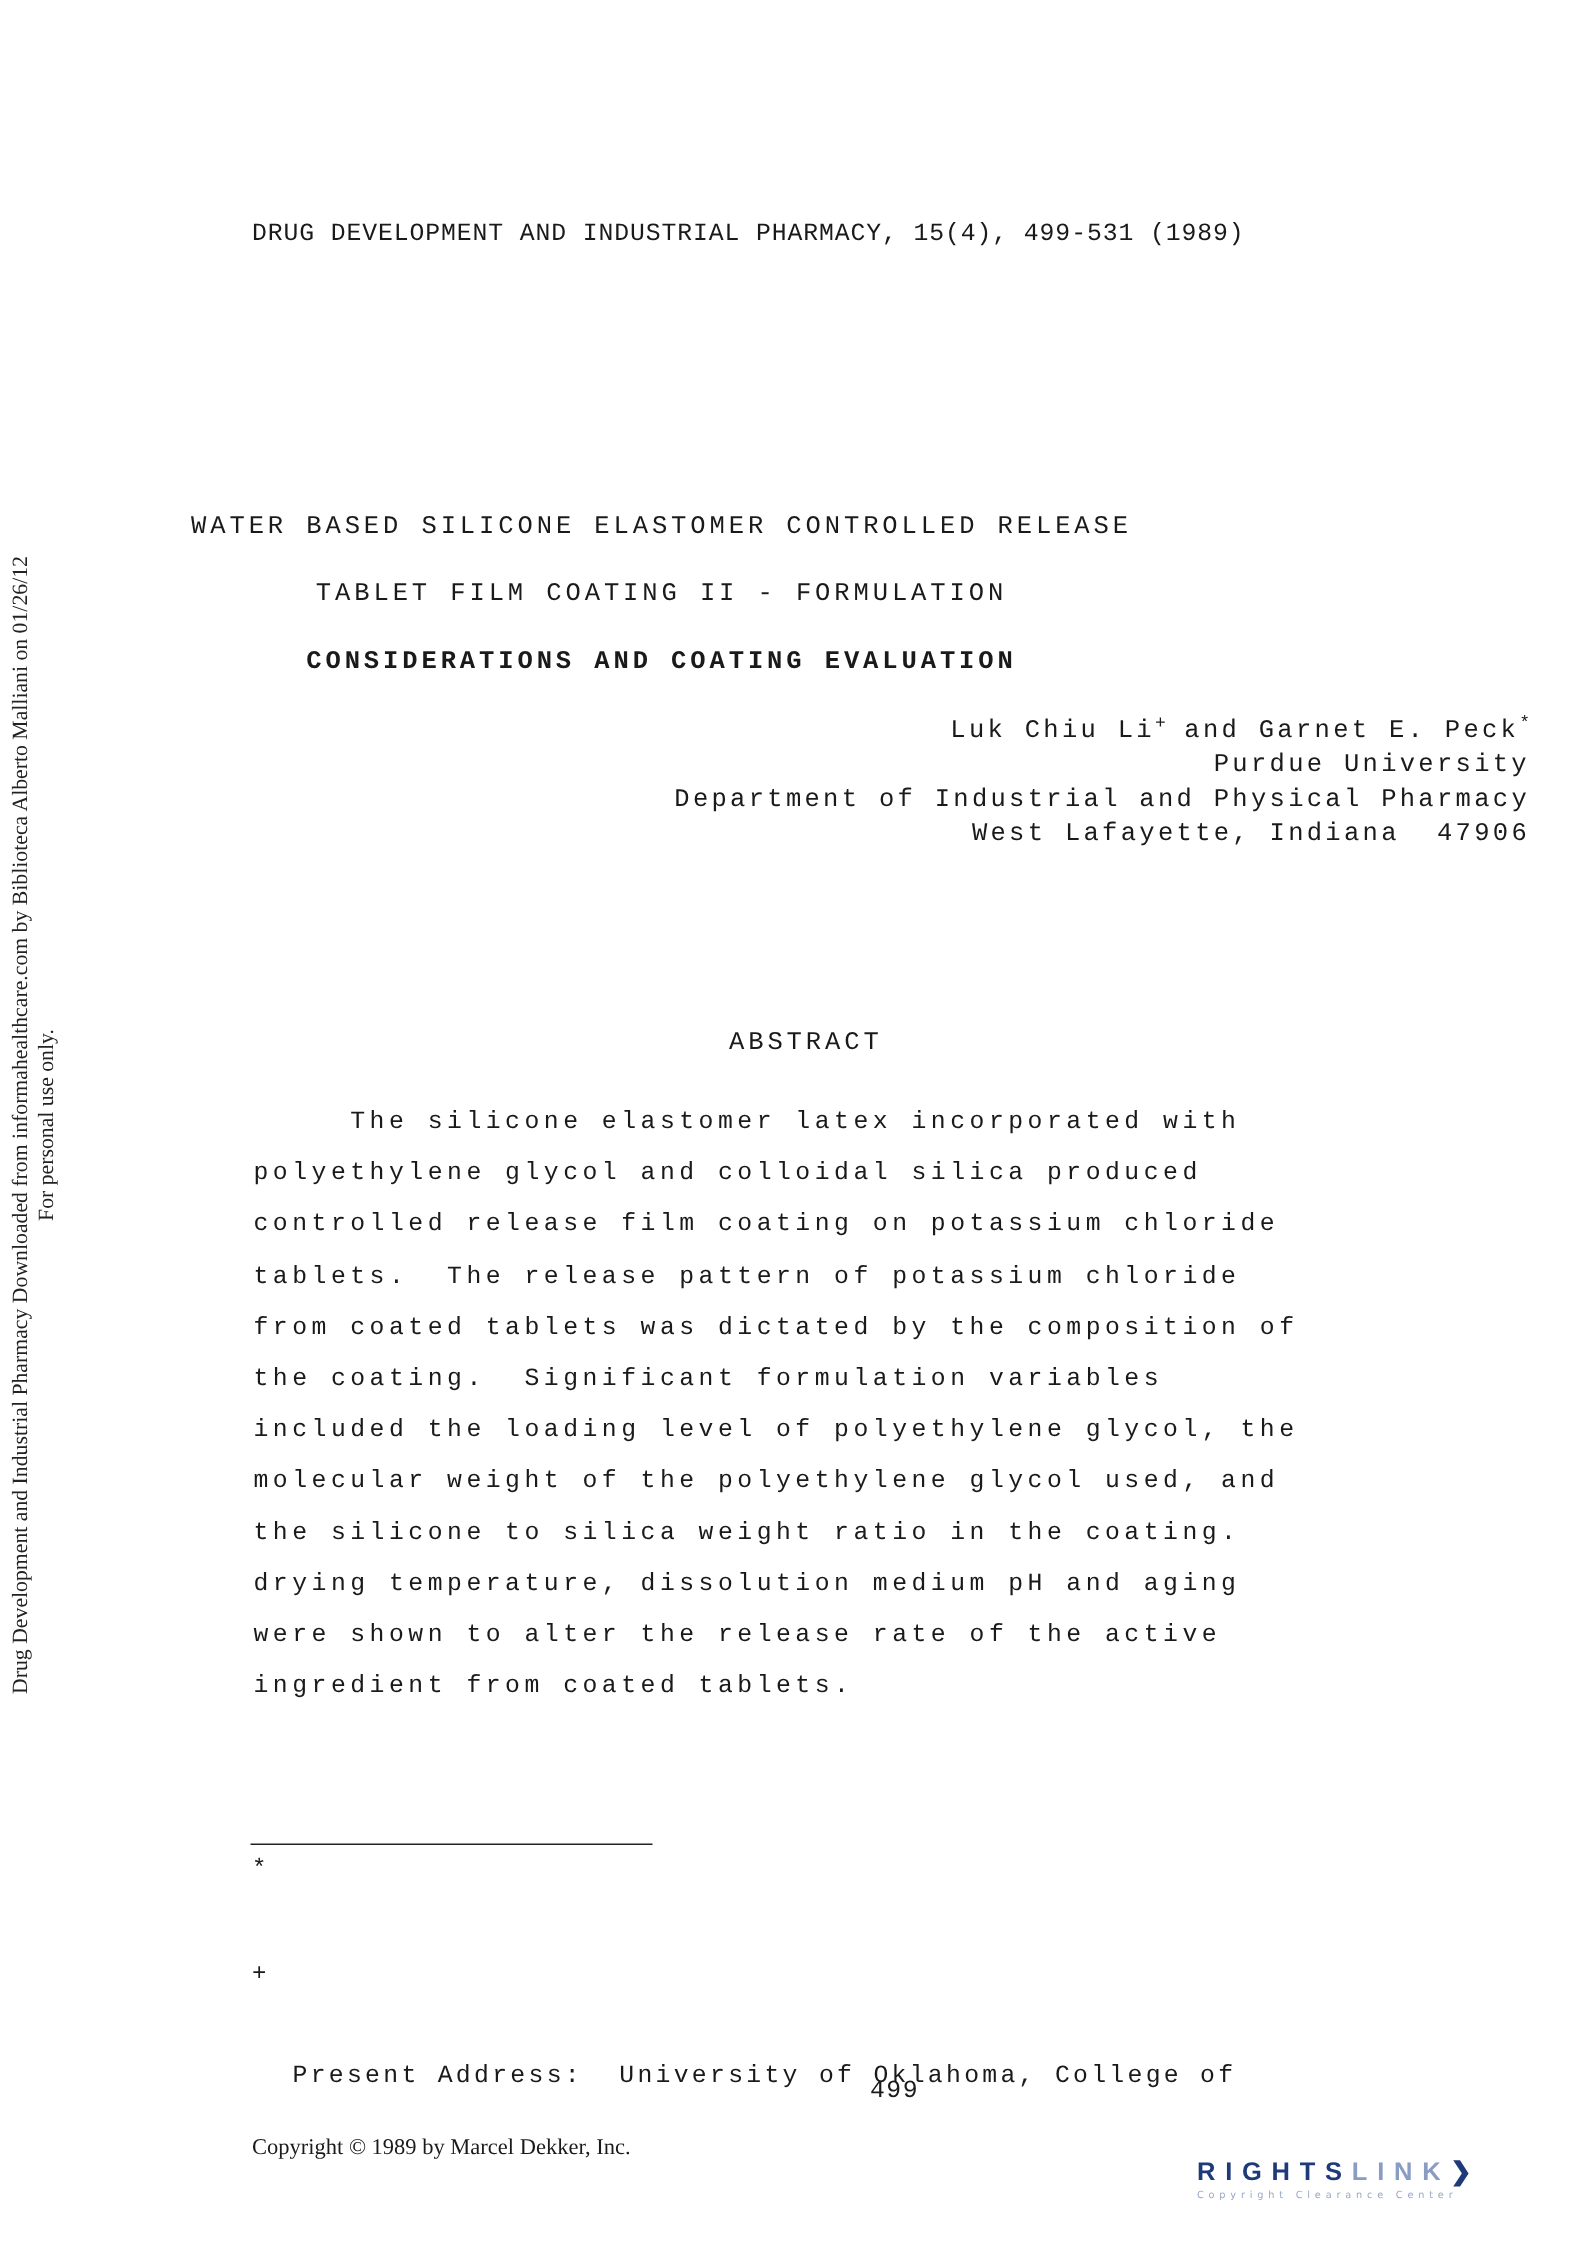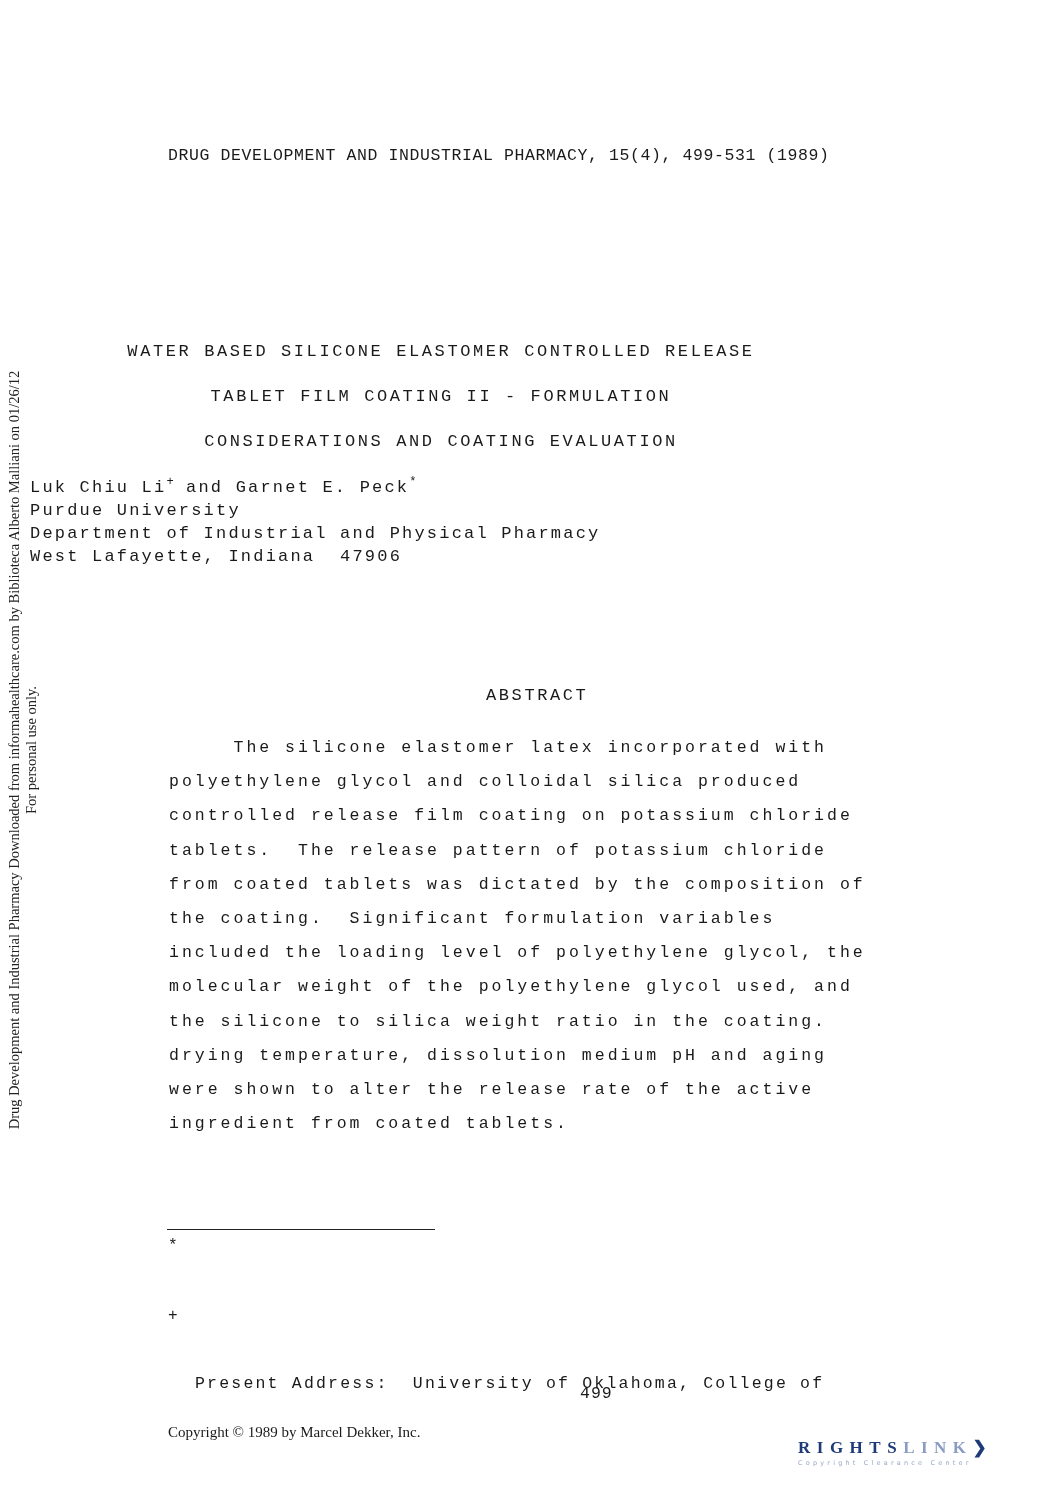--- a/index.html
+++ b/index.html
@@ -2,46 +2,46 @@
 <html><head>
 <meta charset="utf-8">
 <style>
   html, body { margin:0; padding:0; background:#ffffff; }
   body { width:1050px; height:1500px; position:relative; overflow:hidden; color:#1a1a1a; }
   .mono { font-family: "Liberation Mono", "DejaVu Sans Mono", monospace; }
   .serif { font-family: "Liberation Serif", "DejaVu Serif", serif; }
   .abs { position:absolute; }
   #journal-header { left:168px; top:146px; font-size:16.5px; letter-spacing:0.6px; white-space:nowrap; }
   .title-line { position:absolute; left:0; width:862px; text-align:center; font-size:17px; letter-spacing:2.6px; white-space:nowrap; padding-left:20px; box-sizing:border-box; }
-  .author-line { position:absolute; left:0; width:1020px; text-align:left; font-size:17px; letter-spacing:2.2px; white-space:nowrap; padding-left:30px; box-sizing:border-box; }
+  .author-line { position:absolute; left:0; width:1020px; text-align:right; font-size:17px; letter-spacing:2.2px; white-space:nowrap; padding-left:30px; box-sizing:border-box; }
   sup { font-size:12px; vertical-align:top; position:relative; top:-3px; letter-spacing:0; }
   #abstract-heading { left:486px; top:686px; font-size:17px; letter-spacing:2.6px; text-underline-offset:4px; }
   #abstract-body { left:169px; top:731px; width:760px; font-size:16.5px; letter-spacing:3.0px; line-height:34.2px; }
   .ab-line { white-space:pre; height:34.2px; }
   #side-watermark { left:6px; top:1190px; transform-origin:0 0; transform:rotate(-90deg); width:880px; text-align:center; font-size:14.5px; line-height:17px; color:#222; }
   #footnote-rule { left:167px; top:1229px; width:268px; height:0; border-top:1.5px solid #222; }
   #footnotes { left:168px; top:1238px; font-size:16.5px; letter-spacing:2.2px; line-height:22.5px; }
   .fn { white-space:pre; position:relative; padding-left:27px; }
   .fn-mark { position:absolute; left:0; top:-3px; font-size:16px; }
   #page-number { left:534px; top:1384px; font-size:16.5px; letter-spacing:1px;margin-left:46px; }
   #copyright { left:168px; top:1424px; font-size:15px; }
   #rightslink { left:798px; top:1437px; width:240px; }
-  .rl-word { font-family:Liberation Serif, serif; font-weight:bold; font-size:17px; letter-spacing:6.5px; color:#1e3a78; white-space:nowrap; }
+  .rl-word { font-family:Liberation Sans, sans-serif; font-weight:bold; font-size:17px; letter-spacing:6.5px; color:#1e3a78; white-space:nowrap; }
   .rl-word .link { color:#8a9cc4; font-weight:bold; }
   .rl-sub { font-family:"DejaVu Sans", sans-serif; font-size:6.5px; letter-spacing:3.2px; color:#9aa7c5; margin-top:1px; white-space:nowrap; }
 </style>
 </head>
 <body>
 
 <div id="journal-header" class="abs mono">DRUG DEVELOPMENT AND INDUSTRIAL PHARMACY, 15(4), 499-531 (1989)</div>
 
 <div class="mono">
   <div class="title-line" style="top:342px;">WATER BASED SILICONE ELASTOMER CONTROLLED RELEASE</div>
   <div class="title-line" style="top:387px;">TABLET FILM COATING II - FORMULATION</div>
-  <div class="title-line" style="top:432px;">CONSIDERATIONS AND COATING EVALUATION</div>
+  <div class="title-line" style="top:432px;font-weight:bold;">CONSIDERATIONS AND COATING EVALUATION</div>
 </div>
 
 <div class="mono">
   <div class="author-line" style="top:478px;">
     <span>Luk Chiu Li</span><sup>+</sup><span style="white-space:pre;"> and </span><span>Garnet E. Peck</span><sup>*</sup>
   </div>
   <div class="author-line" style="top:501px;">Purdue University</div>
   <div class="author-line" style="top:524px;">Department of Industrial and Physical Pharmacy</div>
   <div class="author-line" style="top:547px; white-space:pre;">West Lafayette, Indiana  47906</div>
 </div>

